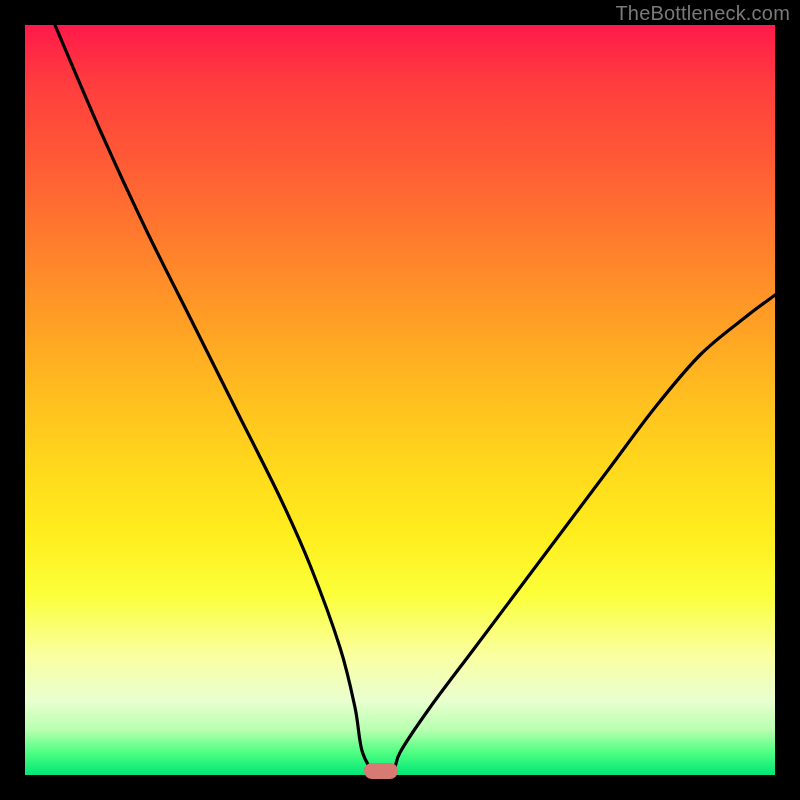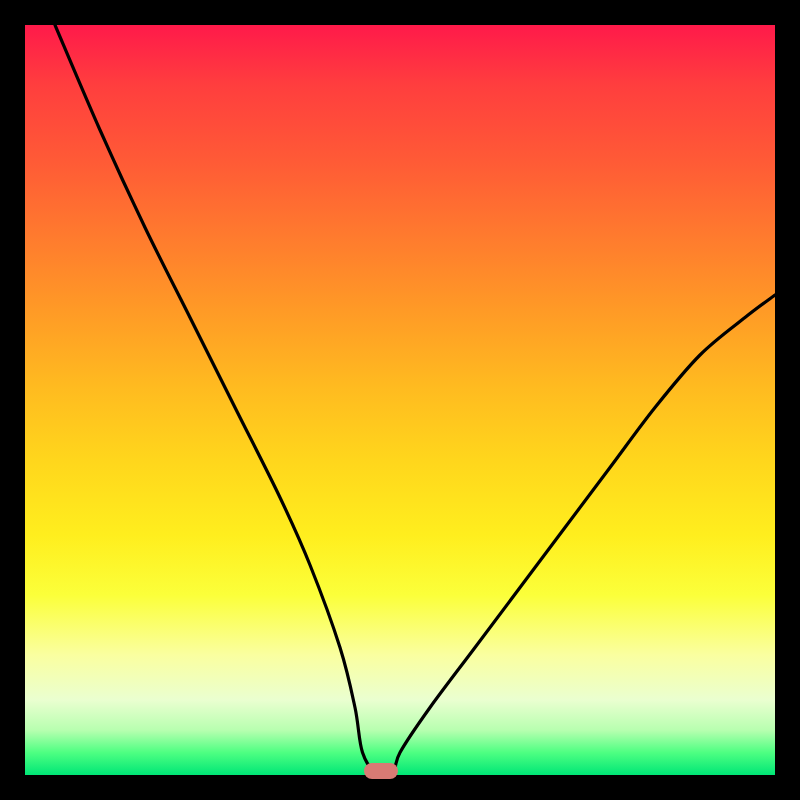--- a/index.html
+++ b/index.html
@@ -65,20 +65,21 @@
     height: 16px;
     border-radius: 8px;
     background: #d87a74;
     transform: translate(-50%, -50%);
   }
 </style>
 </head>
 <body>
 
 <div class="frame">
+  <div class="watermark">TheBottleneck.com</div>
 
   <div class="plot-area">
     <svg class="curve" viewBox="0 0 750 750" preserveAspectRatio="none">
       <path id="curve-path" fill="none" stroke="#000000" stroke-width="3.2" stroke-linecap="round" stroke-linejoin="round" d="M 30 0 C 37.5 17.5 60 71.25 75 105 C 90 138.75 105 171.25 120 202.5 C 135 233.75 150 262.5 165 292.5 C 180 322.5 195.00000000000003 352.5 210.00000000000003 382.5 C 225.00000000000003 412.5 242.50000000000003 446.25 255.00000000000003 472.5 C 267.5 498.75 275 515 285 540 C 295 565 307.5 598.75 315 622.5 C 322.5 646.25 326.25 665 330 682.5 C 333.75 700 333.75 716.25 337.5 727.5 C 341.25 738.75 347.5 746.25 352.5 750 C 357.5 753.75 363.75 753.75 367.5 750 C 371.25 746.25 368.75 738.75 375 727.5 C 381.25 716.25 392.5 700 405 682.5 C 417.5 665 435 642.5 450 622.5 C 465 602.5 480 582.5 495 562.5 C 510 542.5 525 522.5 540 502.5 C 555 482.5 570 462.5 585 442.5 C 600 422.5 615 401.25 630 382.5 C 645 363.75 660 344.99999999999994 675 329.99999999999994 C 690 314.99999999999994 707.5 302.5 720 292.5 C 732.5 282.5 745 273.75 750 270"></path>
     </svg>
     <div class="marker" id="marker" style="left: 356.25px; top: 746px; background: rgb(216, 122, 116);"></div>
   </div>
 </div>
 
 </body></html>

